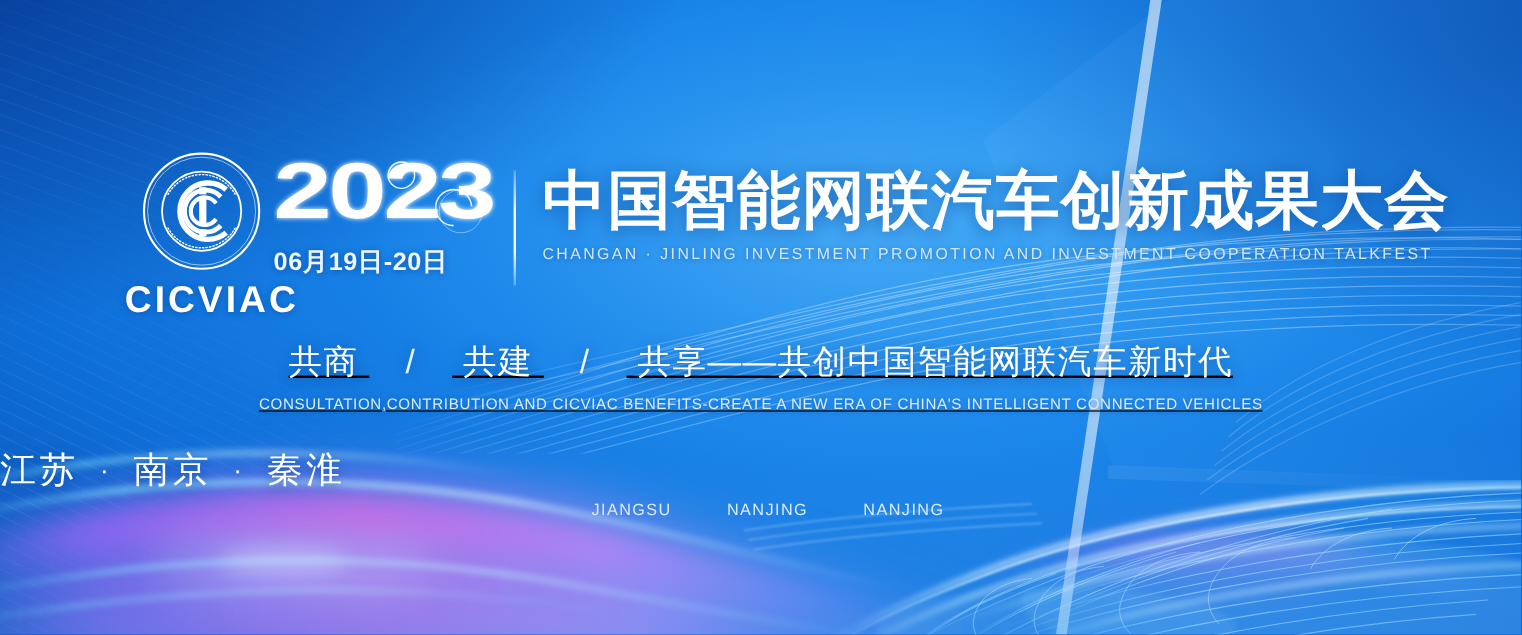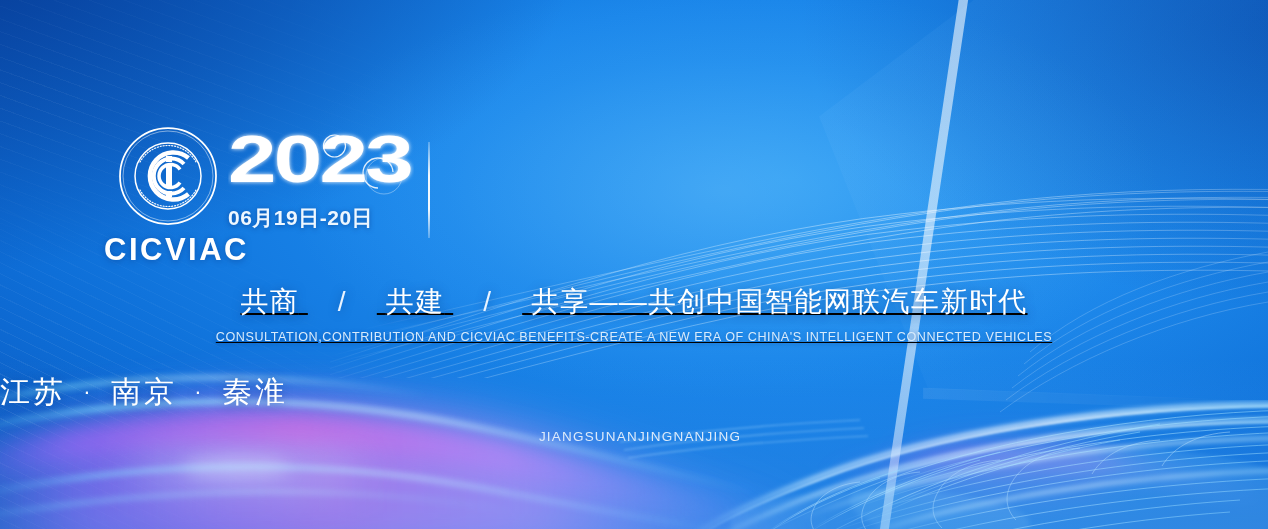--- a/index.html
+++ b/index.html
@@ -192,22 +192,22 @@
   }
   .loc-cn{
     color:#ffffff;
     font-size:30px;
     letter-spacing:3px;
     white-space:nowrap;
     text-shadow:0 1px 10px rgba(8,54,132,.5);
   }
   .loc-cn .dot{ padding:0 6px; font-size:22px; vertical-align:3px; }
   .loc-en{
-    margin-top:16px;
-    display:flex; justify-content:center; 
+    margin-top:4px;
+    display:flex; justify-content:center; gap:46px;
     color:#dceafa;
     font-size:13.5px;
     letter-spacing:1.2px;
     white-space:nowrap;
     padding-left:12px;
   }
 </style>
 </head>
 <body>
 
@@ -451,20 +451,24 @@
         </g>
         <g fill="none" stroke="#ffffff" stroke-opacity=".5" stroke-width="1.4">
           <circle cx="312" cy="104" r="36"></circle>
         </g>
       </svg>
       <div class="event-date">06月19日-20日</div>
     </div>
 
     <div class="divider"></div>
 
+    <div class="title-block">
+      <div class="main-title">中国智能网联汽车创新成果大会</div>
+      <div class="sub-title-en">CHANGAN · JINLING INVESTMENT PROMOTION AND INVESTMENT COOPERATION TALKFEST</div>
+    </div>
 
     <div class="slogan-block">
       <div class="slogan-cn">
         <span>共商</span>
         <span class="sl-sep">/</span>
         <span>共建</span>
         <span class="sl-sep">/</span>
         <span>共享——共创中国智能网联汽车新时代</span>
       </div>
       <div class="slogan-en">CONSULTATION,CONTRIBUTION AND CICVIAC BENEFITS-CREATE A NEW ERA OF CHINA'S INTELLIGENT CONNECTED VEHICLES</div>

